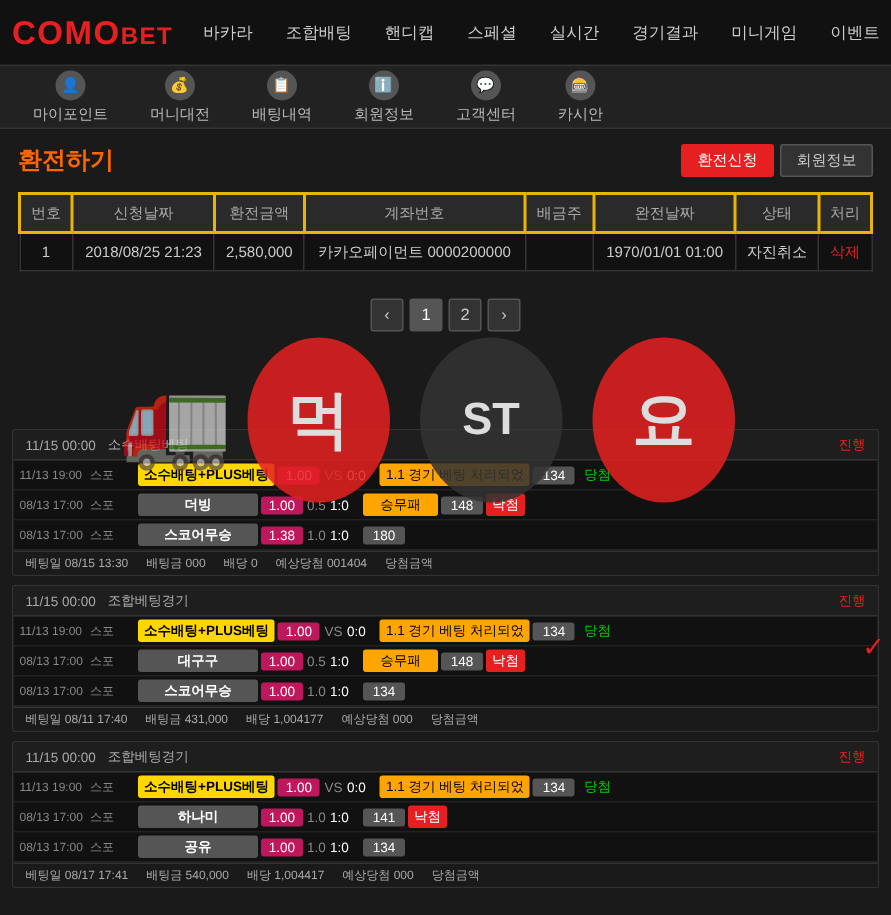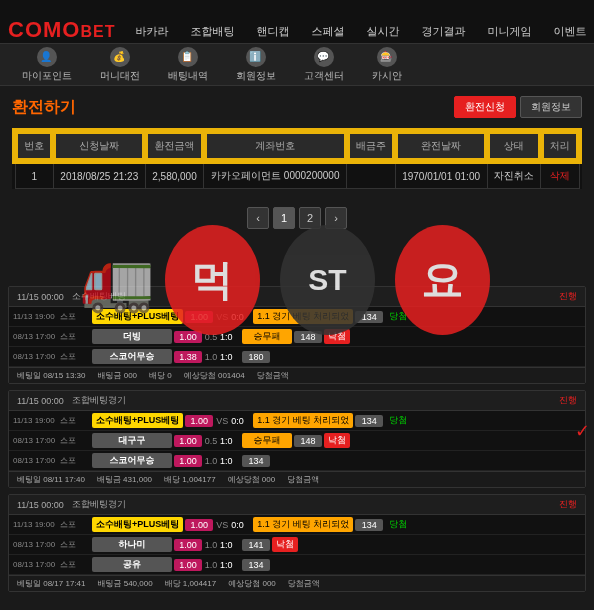--- a/index.html
+++ b/index.html
@@ -10,21 +10,21 @@
       font-family: 'Malgun Gothic', 'Apple SD Gothic Neo', sans-serif;
       font-size: 11px;
       color: #ccc;
       overflow: hidden;
     }
 
     
     .top-nav {
       background: #111;
       display: flex;
-      align-items: flex-end;
+      align-items: center;
       height: 44px;
       padding: 0 8px;
       border-bottom: 1px solid #333;
     }
     .logo {
       color: #fff;
       font-size: 22px;
       font-weight: 900;
       letter-spacing: 1px;
       margin-right: 6px;
@@ -121,21 +121,21 @@
       background: #111;
       font-size: 10px;
     }
     .data-table thead tr {
       background: #2a2a2a;
       color: #aaa;
     }
     .data-table th {
       padding: 5px 6px;
       text-align: center;
-      border: 6px solid #eab308;
+      border: 2px solid #eab308;
       font-weight: normal;
     }
     .data-table td {
       padding: 5px 6px;
       text-align: center;
       border: 1px solid #333;
       color: #ccc;
     }
 
     

